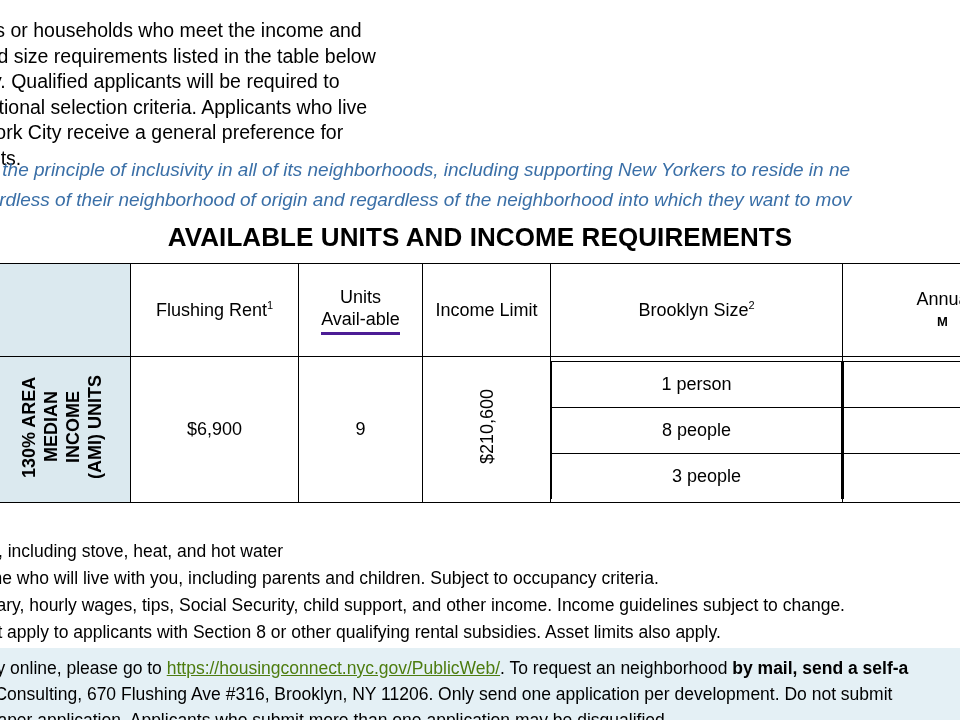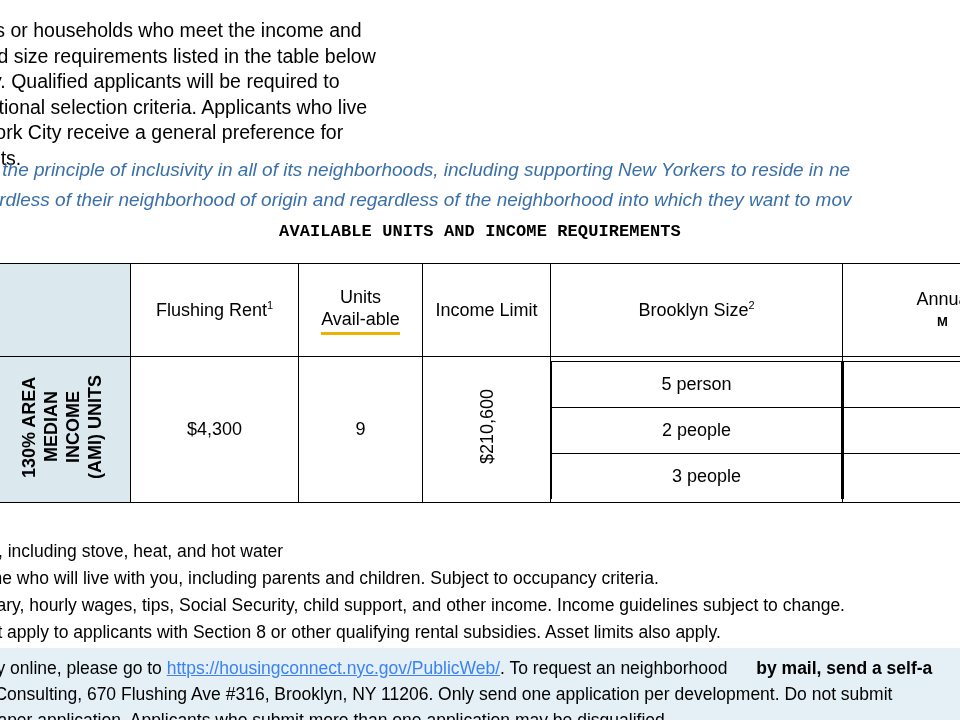--- a/index.html
+++ b/index.html
@@ -48,24 +48,23 @@
   }
   .inclusivity div { white-space: nowrap; }
 
   
   .avail-heading {
     position: absolute;
     left: 0;
     top: 222px;
     width: 960px;
     text-align: center;
-    font-size: 17px;
+    font-size: 26px;
     font-weight: bold;
     letter-spacing: 0.1px;
-    font-family: Liberation Mono, monospace;
   }
 
   
   .table-wrap {
     position: absolute;
     left: -8px;
     top: 263px;
     width: 1050px;
   }
   table.units {
@@ -95,21 +94,21 @@
     white-space: pre-line;
     line-height: 22px;
     font-weight: bold;
     font-size: 18px;
     display: inline-block;
   }
   .ami-cell { background: #dbe9ef; }
   .sup { font-size: 11px; vertical-align: super; }
 
   .underline-red {
-    border-bottom: 3px solid #eab308;
+    border-bottom: 3px solid #4c1d95;
     padding-bottom: 2px;
   }
 
   .units-hdr-inner { display: inline-block; line-height: 22px; }
   .sub-table {
     border-collapse: collapse;
     width: 100%;
   }
   .sub-table td {
     border: 0;
@@ -150,24 +149,24 @@
   .apply-text {
     position: absolute;
     left: -60px;
     top: 655px;
     width: 1080px;
     font-size: 17.5px;
     line-height: 26px;
   }
   .apply-text div { white-space: nowrap; }
   .link {
-    color: #3b82f6;
+    color: #4d7c0f;
     text-decoration: underline;
   }
-  .bold { font-weight: bold; margin-left: 24px; }
+  .bold { font-weight: bold; }
 </style>
 </head>
 <body>
 
 <div class="page">
 
   <div class="intro">
     <div>ividuals or households who meet the income and</div>
     <div>usehold size requirements listed in the table below</div>
     <div>y apply. Qualified applicants will be required to</div>
@@ -213,33 +212,33 @@
           <span>Annua</span><br>
           <span class="small">M</span>
         </td>
       </tr>
       <tr>
         <td class="ami-cell" style="height:140px;">
           <span class="vert">130%  AREA
 MEDIAN INCOME
 (AMI) UNITS</span>
         </td>
-        <td>$4,300</td>
+        <td>$6,900</td>
         <td>9</td>
         <td>
           <span class="vert" style="font-weight:normal;">$210,600</span>
         </td>
         <td style="padding:0;">
           <table class="sub-table">
             <tbody>
                   <tr>
-                    <td>5 person</td>
-                  </tr>
-            <tr>
-                    <td>2 people</td>
+                    <td>1 person</td>
+                  </tr>
+            <tr>
+                    <td>8 people</td>
                   </tr>
             <tr>
                     <td>3 people</td>
                   </tr>
           </tbody>
               </table>
         </td>
         <td style="padding:0;">
           <table class="sub-table">
             <tbody>

